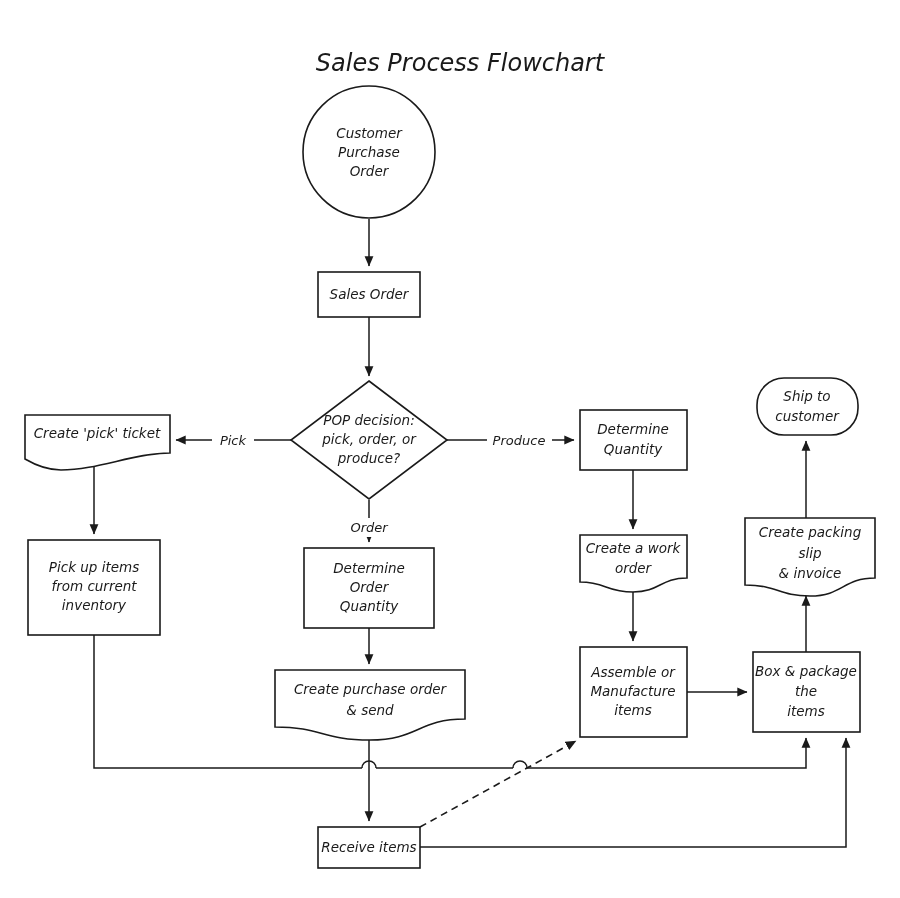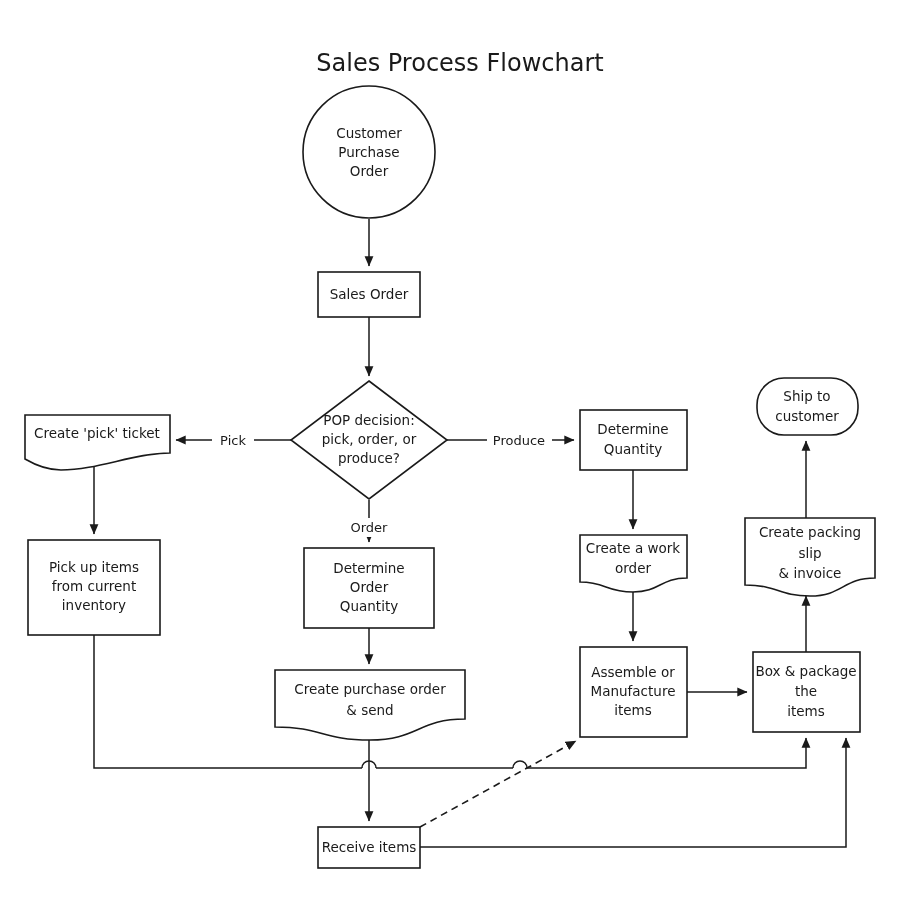--- a/index.html
+++ b/index.html
@@ -9,20 +9,21 @@
   }
   body {
     font-family: "DejaVu Sans", sans-serif;
   }
   #canvas {
     position: relative;
     width: 900px;
     height: 898px;
     background: #ffffff;
     overflow: hidden;
+    font-style: italic;
   }
   #flow-svg {
     position: absolute;
     left: 0;
     top: 0;
     width: 900px;
     height: 898px;
   }
   .shape-stroke {
     fill: #ffffff;

